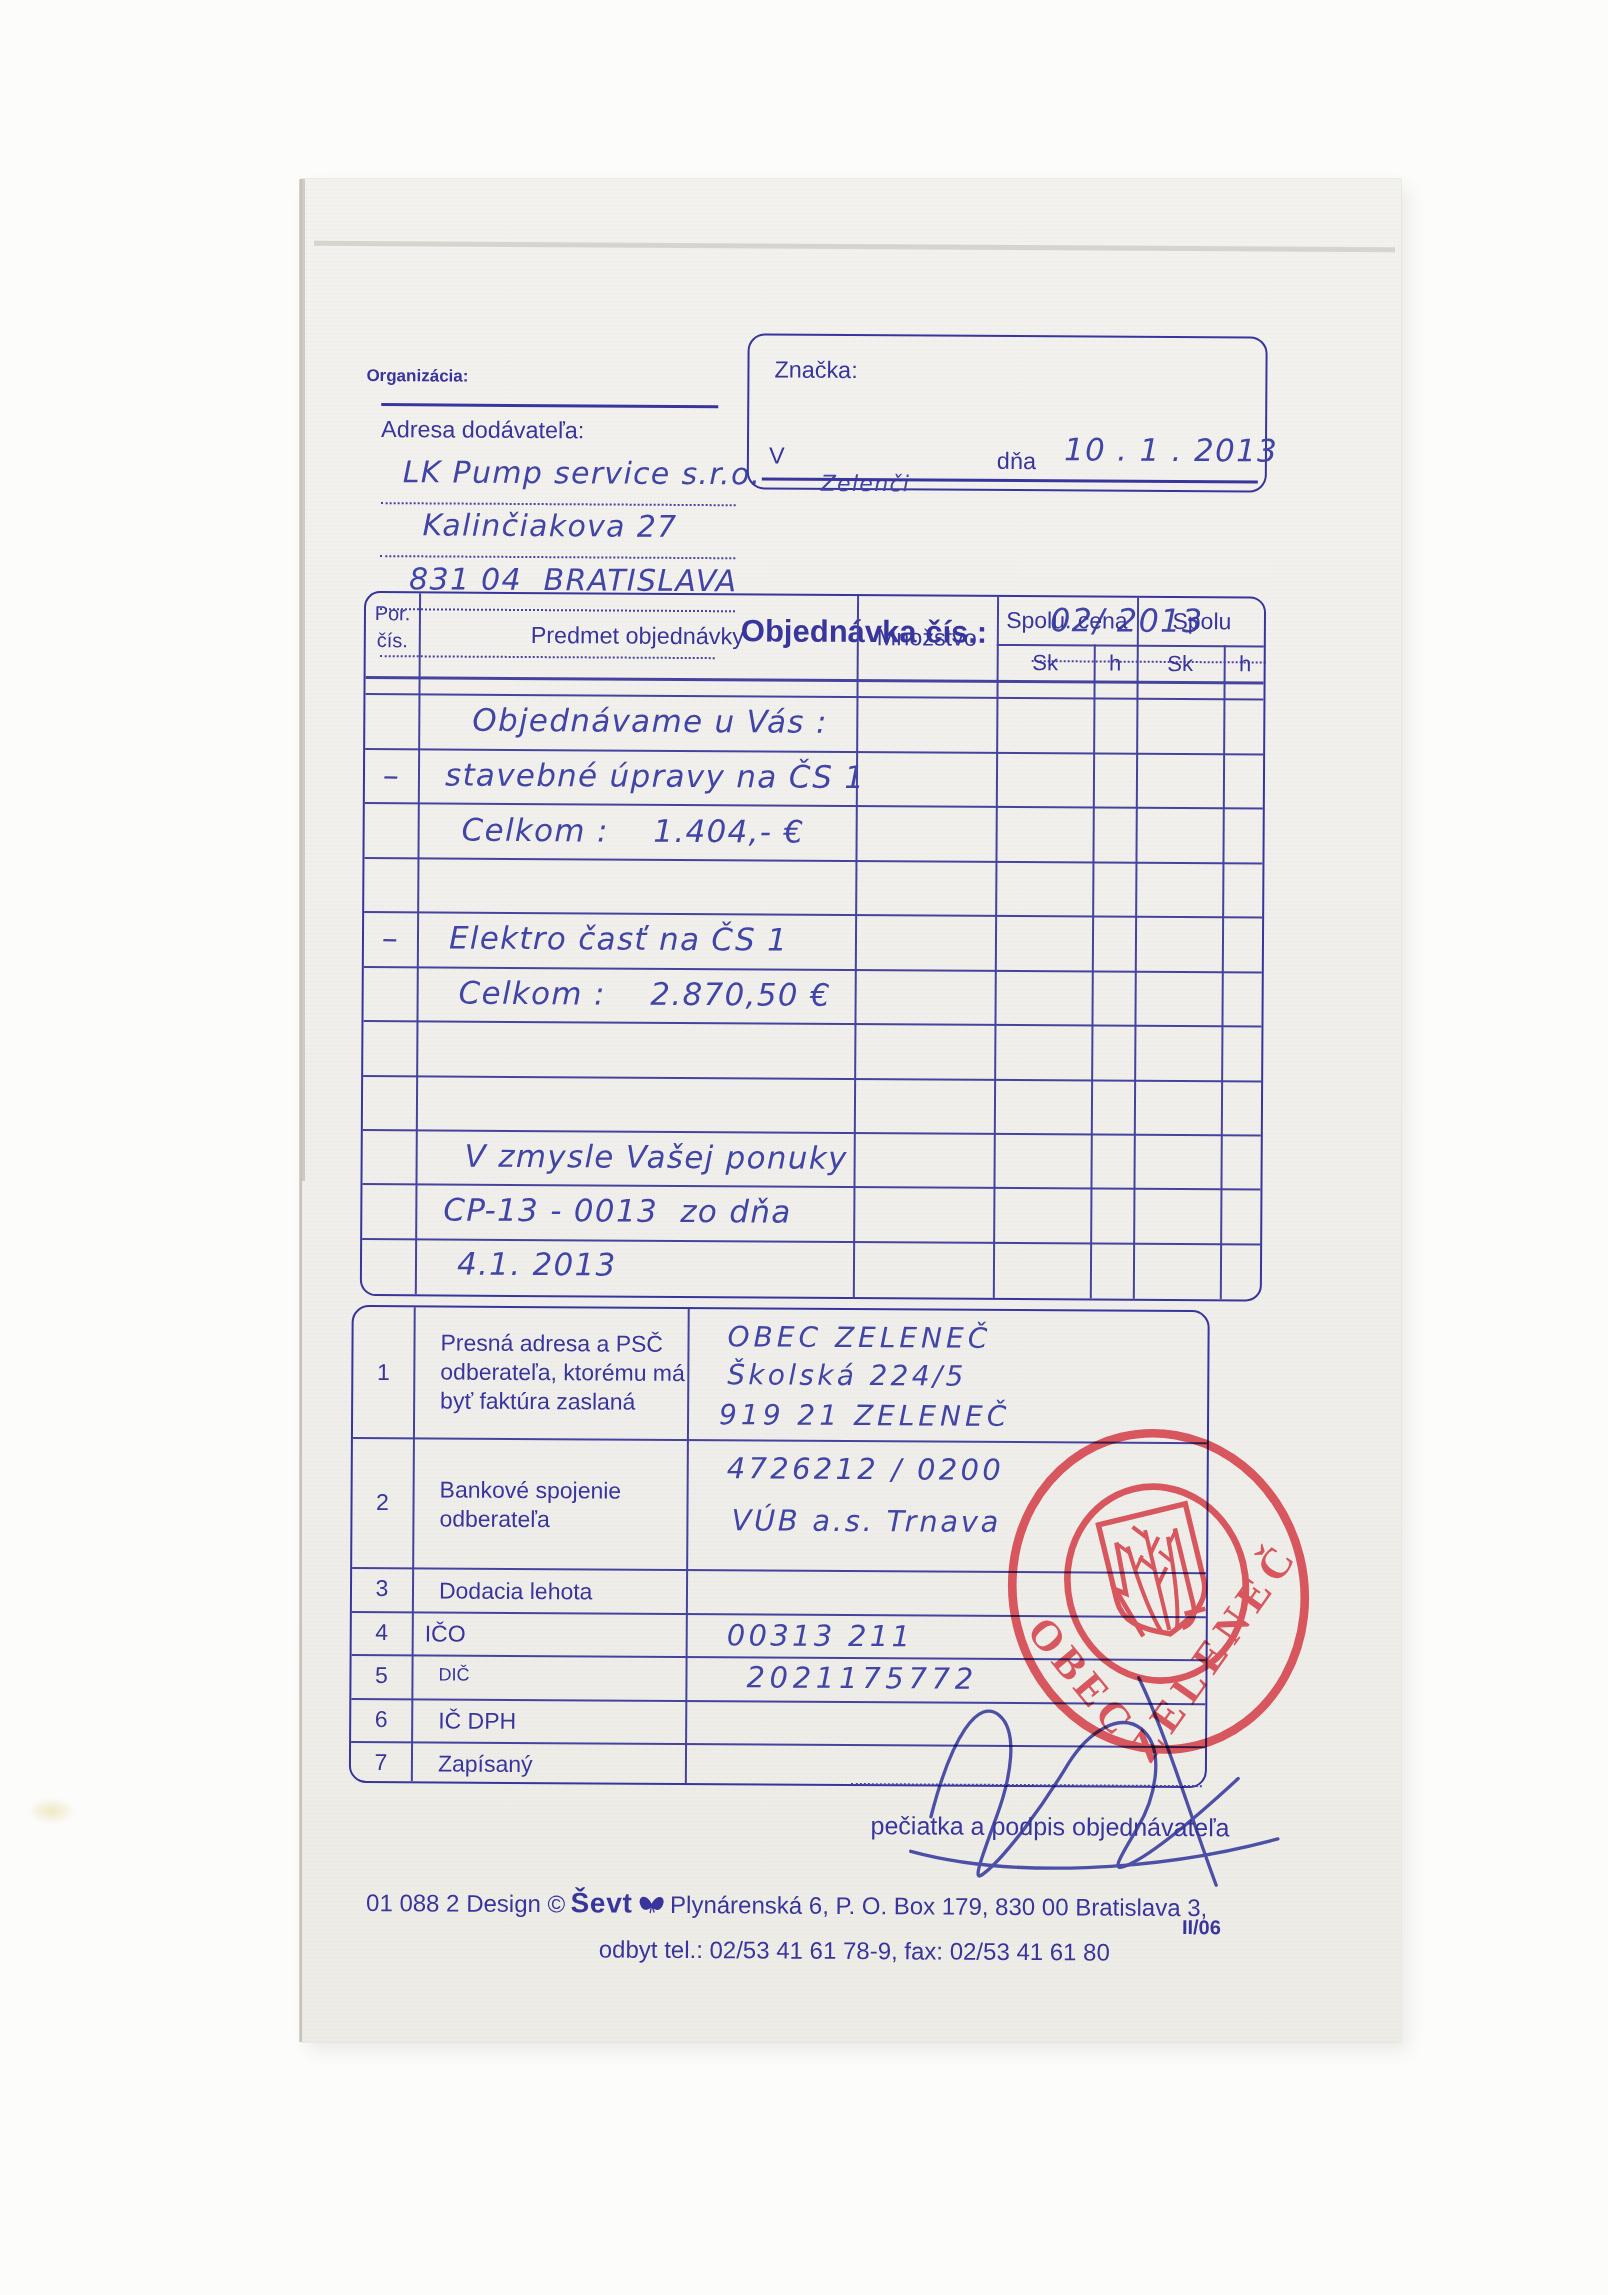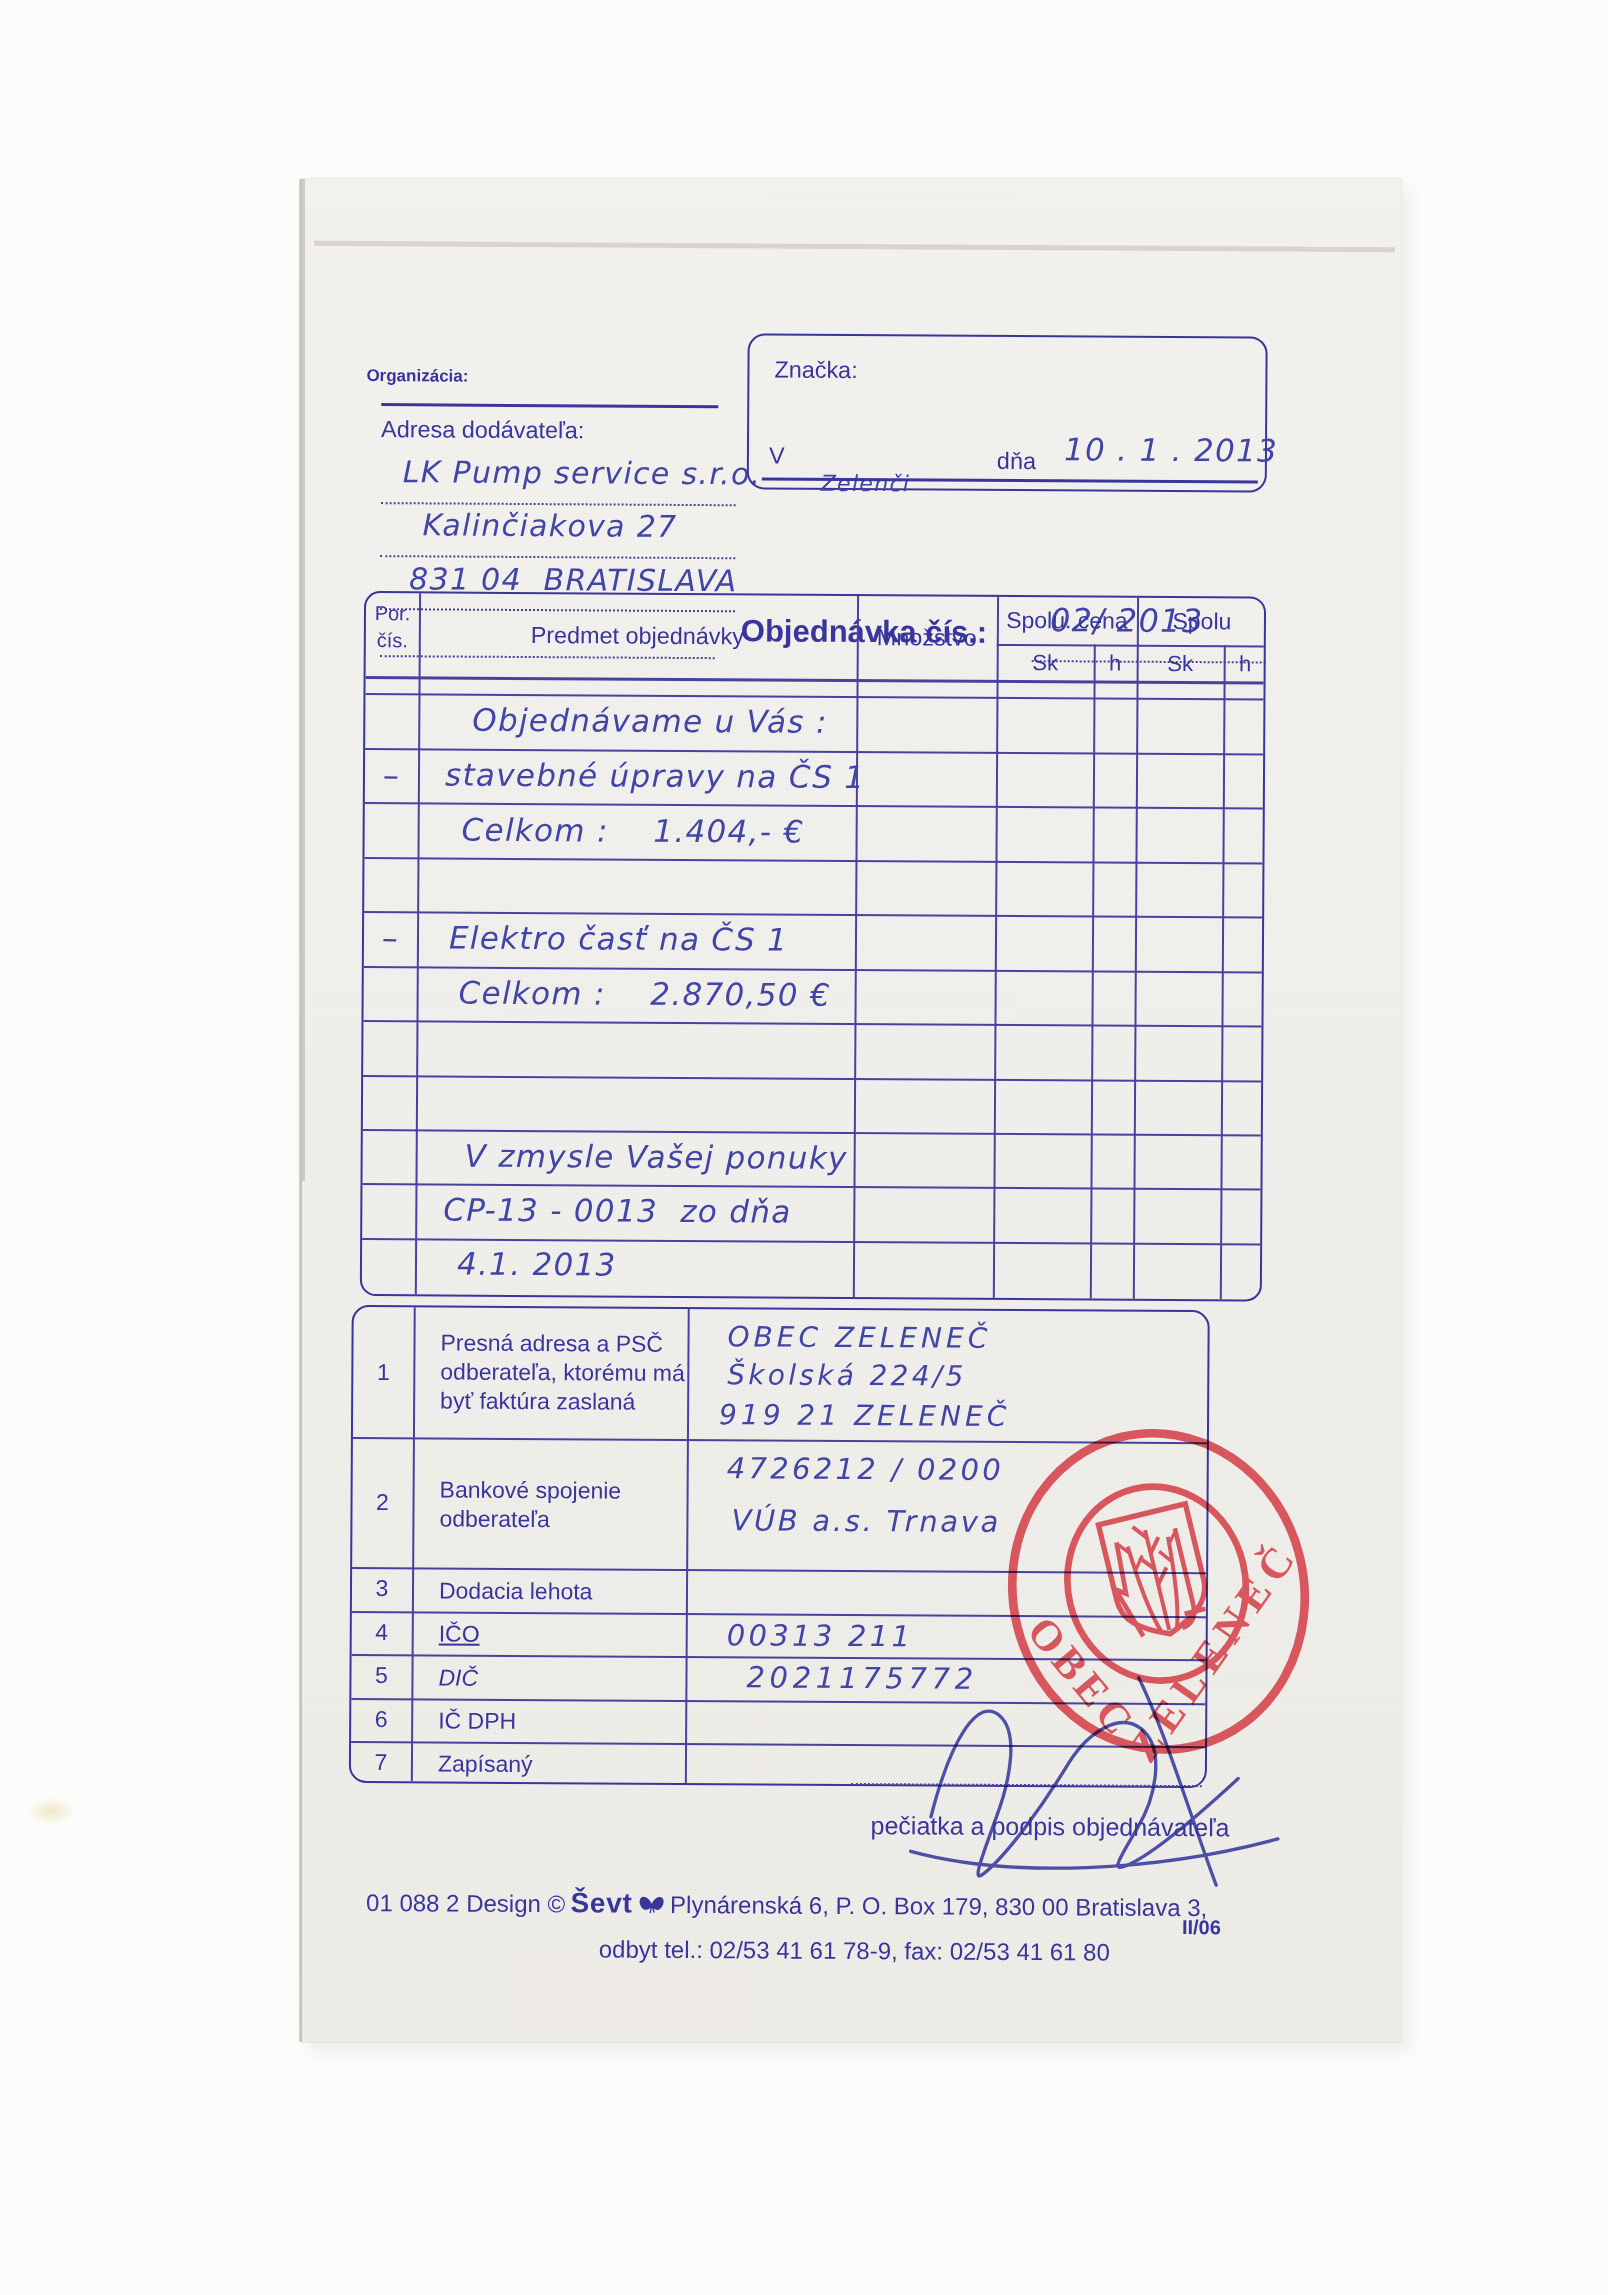--- a/index.html
+++ b/index.html
@@ -124,23 +124,23 @@
       <div class="hline" style="left:0;right:0;top:391px;"></div>
       <div class="hline" style="left:0;right:0;top:434px;"></div>
 
       <div class="abs lbl ctr" style="left:0;top:0;width:60px;height:130px;font-size:23px;">1</div>
       <div class="abs lbl" style="left:87px;top:21.4px;width:254px;font-size:23px;line-height:29px;">Presná adresa a PSČ odberateľa, ktorému má byť faktúra zaslaná</div>
       <div class="abs lbl ctr" style="left:0;top:130px;width:60px;height:130px;font-size:23px;">2</div>
       <div class="abs lbl" style="left:87px;top:168px;width:254px;font-size:23px;line-height:29px;">Bankové spojenie odberateľa</div>
       <div class="abs lbl ctr" style="left:0;top:260px;width:60px;height:43px;font-size:23px;">3</div>
       <div class="abs lbl" style="left:87px;top:270px;font-size:23px;">Dodacia lehota</div>
       <div class="abs lbl ctr" style="left:0;top:304px;width:60px;height:43px;font-size:23px;">4</div>
-      <div class="abs lbl" style="left:87px;top:313px;font-size:23px;text-decoration:underline;">IČO</div>
+      <div class="abs lbl" style="left:73px;top:313px;font-size:23px;">IČO</div>
       <div class="abs lbl ctr" style="left:0;top:347px;width:60px;height:43px;font-size:23px;">5</div>
-      <div class="abs lbl" style="left:87px;top:357px;font-size:23px;font-style:italic;">DIČ</div>
+      <div class="abs lbl" style="left:87px;top:357px;font-size:18px;">DIČ</div>
       <div class="abs lbl ctr" style="left:0;top:391px;width:60px;height:43px;font-size:23px;">6</div>
       <div class="abs lbl" style="left:87px;top:400px;font-size:23px;">IČ DPH</div>
       <div class="abs lbl ctr" style="left:0;top:434px;width:60px;height:43px;font-size:23px;">7</div>
       <div class="abs lbl" style="left:87px;top:443px;font-size:23px;">Zapísaný</div>
 
       <div class="abs hand" style="left:374px;top:10.7px;font-size:28px;letter-spacing:4px;">OBEC ZELENEČ</div>
       <div class="abs hand" style="left:374px;top:49px;font-size:28px;letter-spacing:3.3px;">Školská 224/5</div>
       <div class="abs hand" style="left:366px;top:89px;font-size:28px;letter-spacing:4px;">919 21 ZELENEČ</div>
       <div class="abs hand" style="left:374px;top:142px;font-size:29px;letter-spacing:3.3px;">4726212 / 0200</div>
       <div class="abs hand" style="left:379px;top:194px;font-size:29px;letter-spacing:2.7px;">VÚB a.s. Trnava</div>

